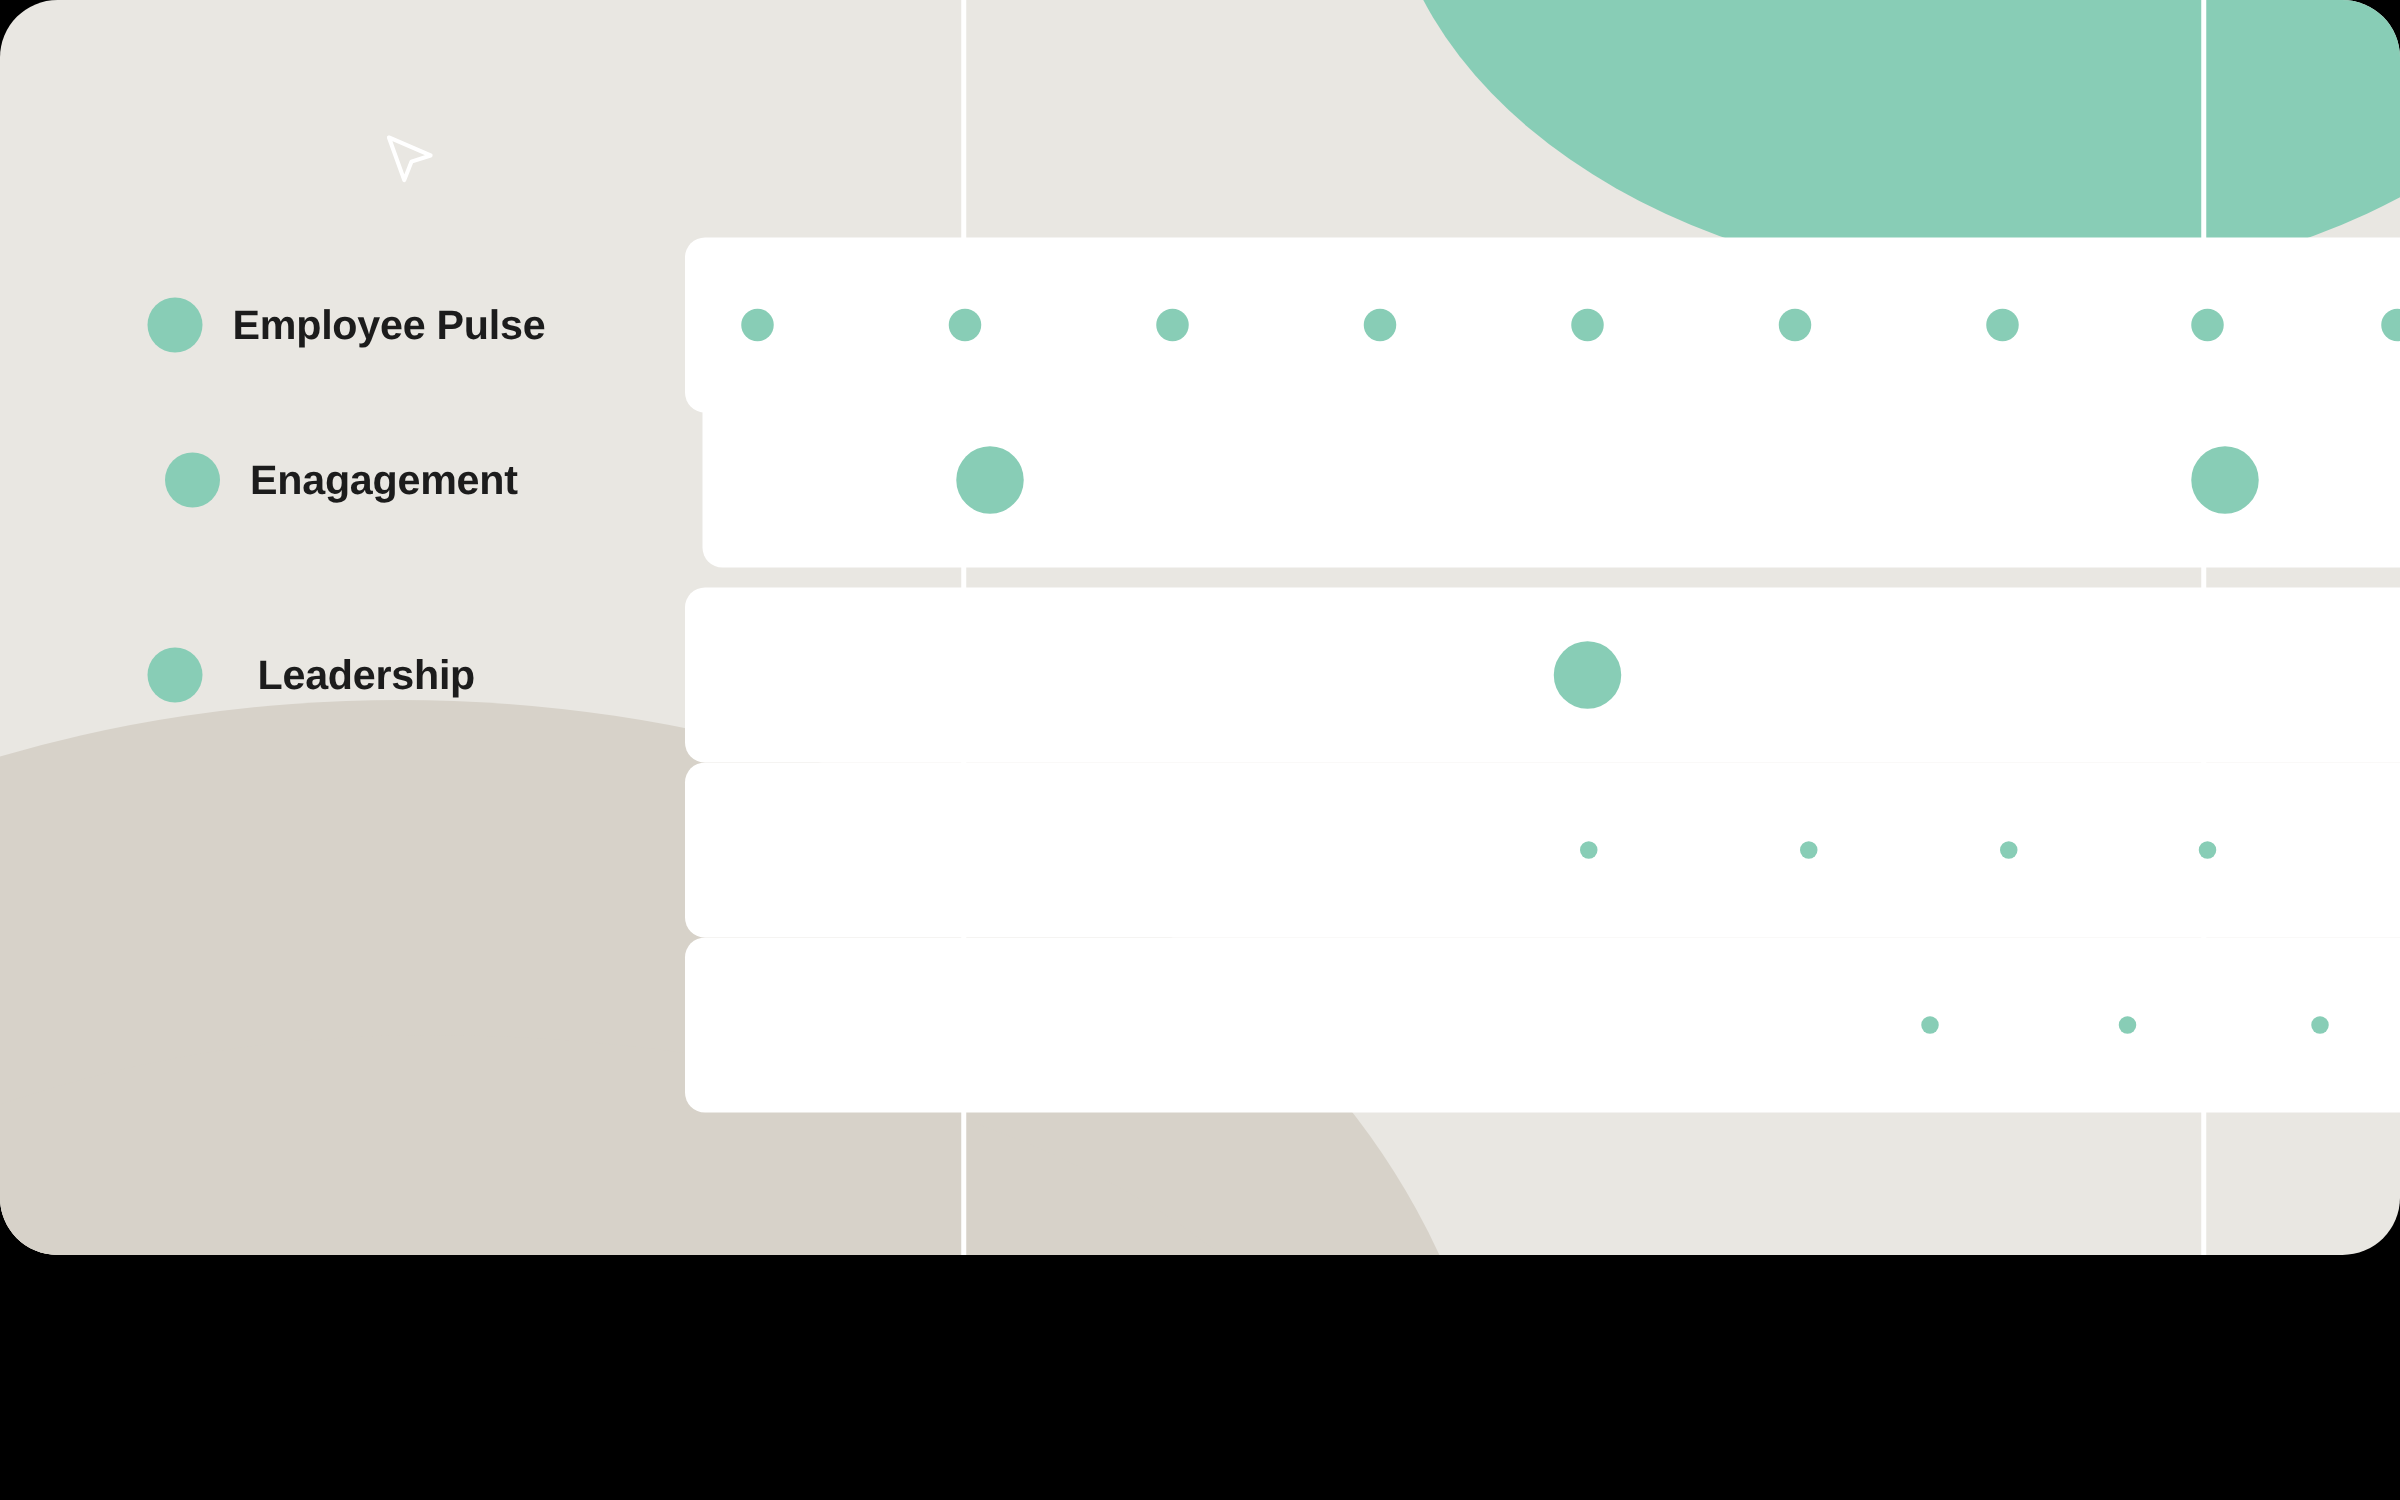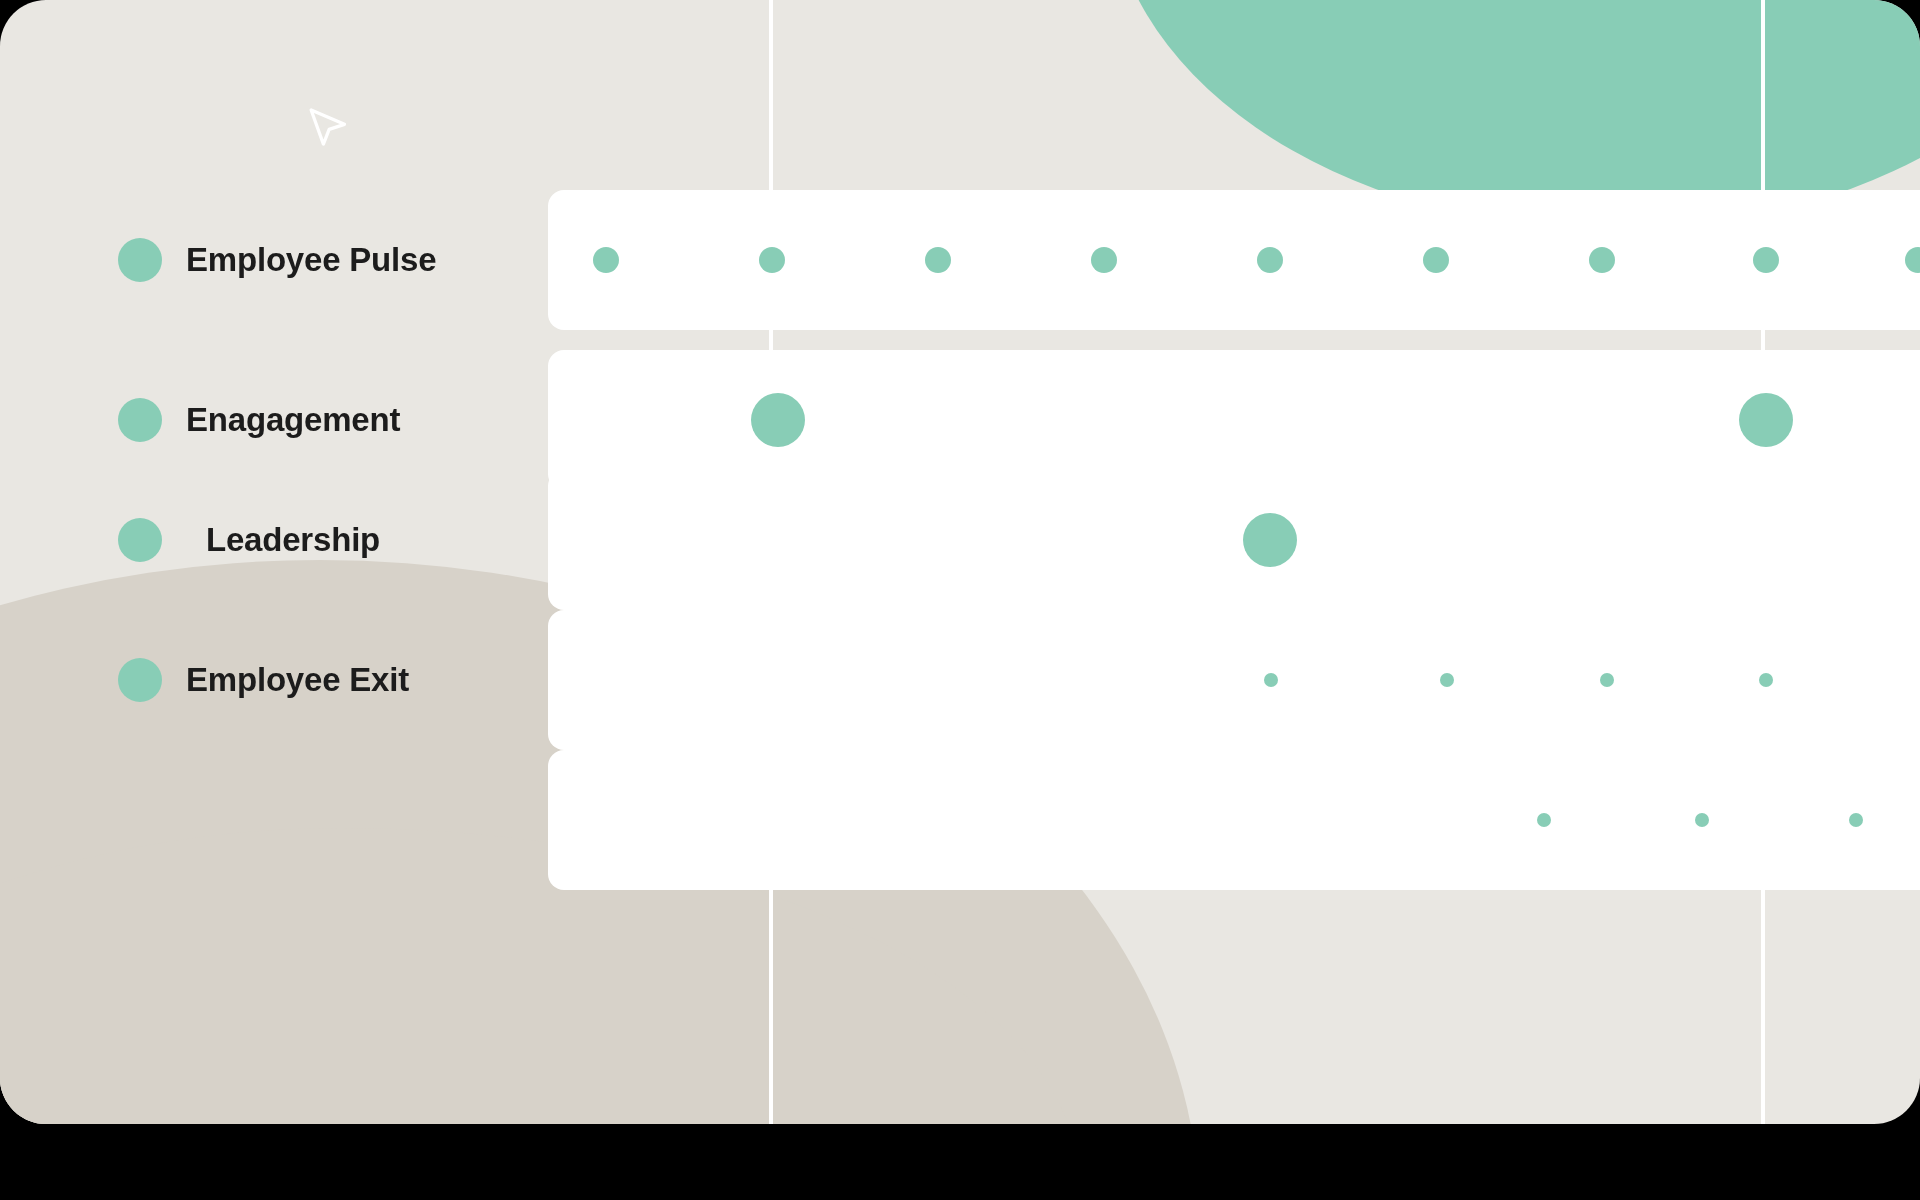--- a/index.html
+++ b/index.html
@@ -1,19 +1,19 @@
 <!DOCTYPE html>
 <html><head>
 <meta charset="utf-8">
 <title>Survey Timeline Board</title>
 <style>
   html,body{margin:0;padding:0;background:#000;}
   body{width:1920px;height:1200px;overflow:hidden;font-family:"Liberation Sans",sans-serif;}
 
-  #stage{position:relative;width:1920px;height:1124px;overflow:hidden;}
+  #stage{position:relative;width:1920px;height:1004px;overflow:hidden;}
 
   
   #canvas{
     position:absolute;inset:0;
     border-radius:46px;
     background:#e9e7e2;
     overflow:hidden;
   }
 
   
@@ -103,44 +103,40 @@
             <span class="point" style="width: 26px; height: 26px; left: 224px; background: rgb(136, 205, 182);"></span>
             <span class="point" style="width: 26px; height: 26px; left: 390px; background: rgb(136, 205, 182);"></span>
             <span class="point" style="width: 26px; height: 26px; left: 556px; background: rgb(136, 205, 182);"></span>
             <span class="point" style="width: 26px; height: 26px; left: 722px; background: rgb(136, 205, 182);"></span>
             <span class="point" style="width: 26px; height: 26px; left: 888px; background: rgb(136, 205, 182);"></span>
             <span class="point" style="width: 26px; height: 26px; left: 1054px; background: rgb(136, 205, 182);"></span>
             <span class="point" style="width: 26px; height: 26px; left: 1218px; background: rgb(136, 205, 182);"></span>
             <span class="point" style="width: 26px; height: 26px; left: 1370px; background: rgb(136, 205, 182);"></span>
           </div>
         </div>
-        <div class="row" style="top: 350px;">
+        <div class="row" style="top: 314px; margin-left: 14px;">
           <div class="row-legend">
             <span class="legend-dot" style="background: rgb(136, 205, 182);"></span>
             <span class="legend-label" style="color: rgb(28, 28, 28);">Enagagement</span>
           </div>
           <div class="row-track" style="background: rgb(255, 255, 255);">
             <span class="point" style="width: 54px; height: 54px; left: 230px; background: rgb(136, 205, 182);"></span>
             <span class="point" style="width: 54px; height: 54px; left: 1218px; background: rgb(136, 205, 182);"></span>
           </div>
         </div>
         <div class="row" style="top: 470px;">
           <div class="row-legend">
             <span class="legend-dot" style="background: rgb(136, 205, 182);"></span>
             <span class="legend-label" style="color: rgb(28, 28, 28); margin-left: 20px;">Leadership</span>
           </div>
           <div class="row-track" style="background: rgb(255, 255, 255);">
             <span class="point" style="width: 54px; height: 54px; left: 722px; background: rgb(136, 205, 182);"></span>
           </div>
         </div>
         <div class="row" style="top: 610px;">
-          <div class="row-legend">
-            <span class="legend-dot" style="background: rgb(136, 205, 182);"></span>
-            <span class="legend-label" style="color: rgb(28, 28, 28);">Employee Exit</span>
-          </div>
           <div class="row-track" style="background: rgb(255, 255, 255);">
             <span class="point" style="width: 14px; height: 14px; left: 723px; background: rgb(136, 205, 182);"></span>
             <span class="point" style="width: 14px; height: 14px; left: 899px; background: rgb(136, 205, 182);"></span>
             <span class="point" style="width: 14px; height: 14px; left: 1059px; background: rgb(136, 205, 182);"></span>
             <span class="point" style="width: 14px; height: 14px; left: 1218px; background: rgb(136, 205, 182);"></span>
           </div>
         </div>
         <div class="row" style="top: 750px;">
           <div class="row-track" style="background: rgb(255, 255, 255);">
             <span class="point" style="width: 14px; height: 14px; left: 996px; background: rgb(136, 205, 182);"></span>

